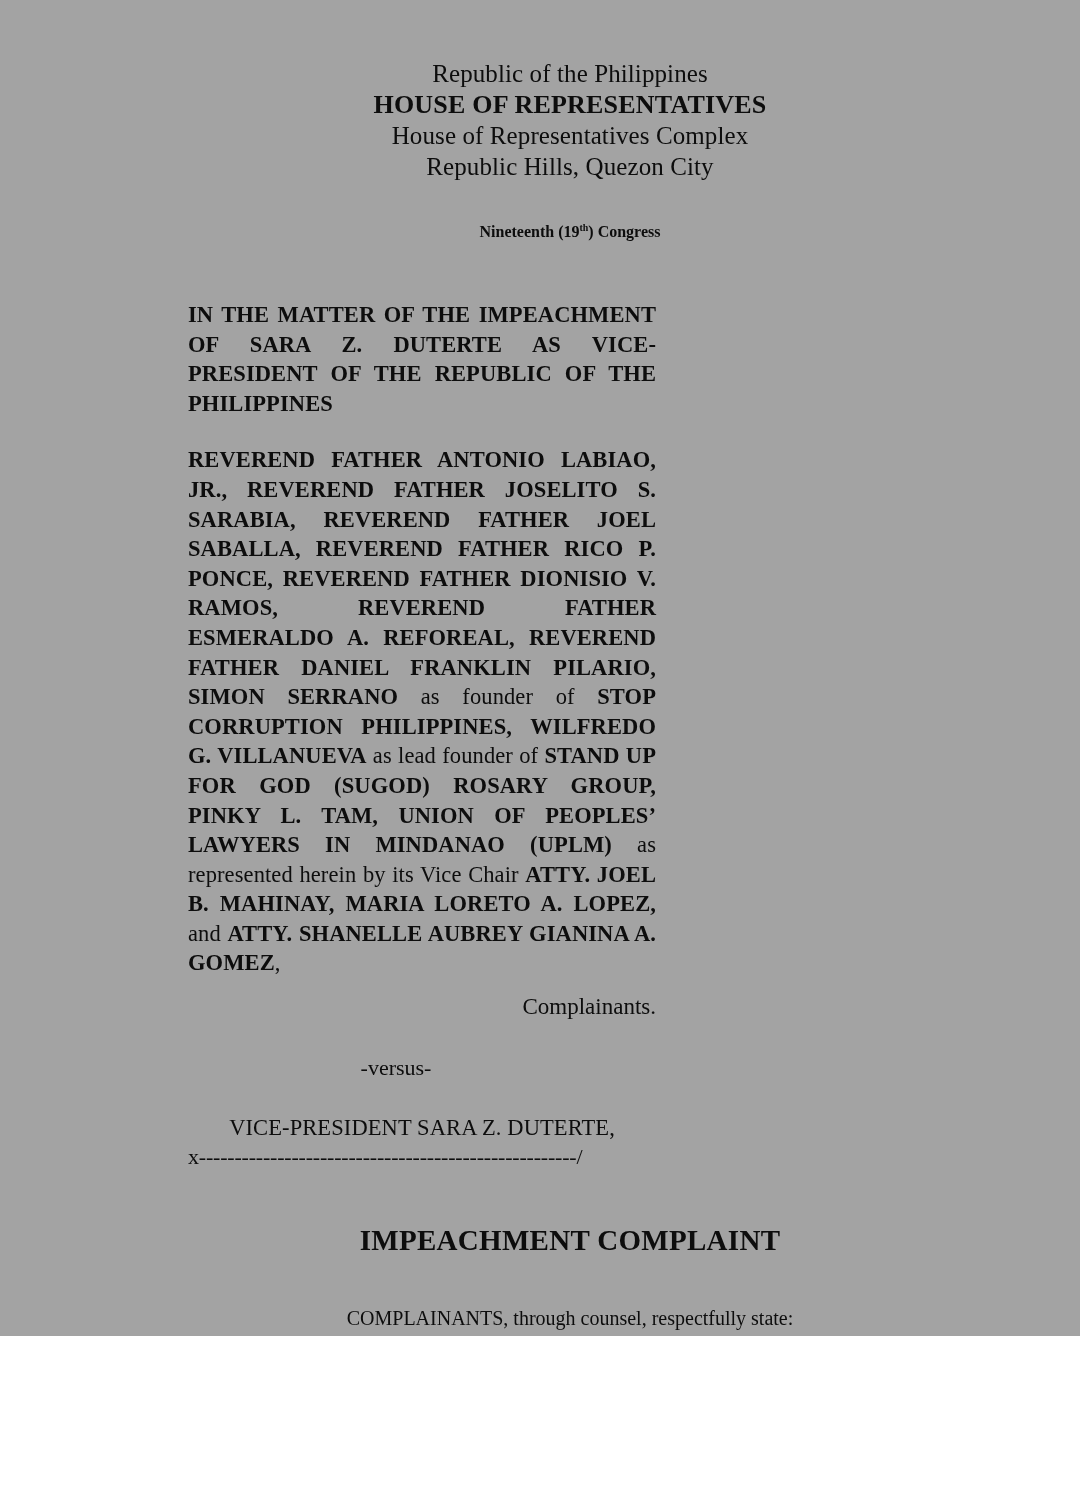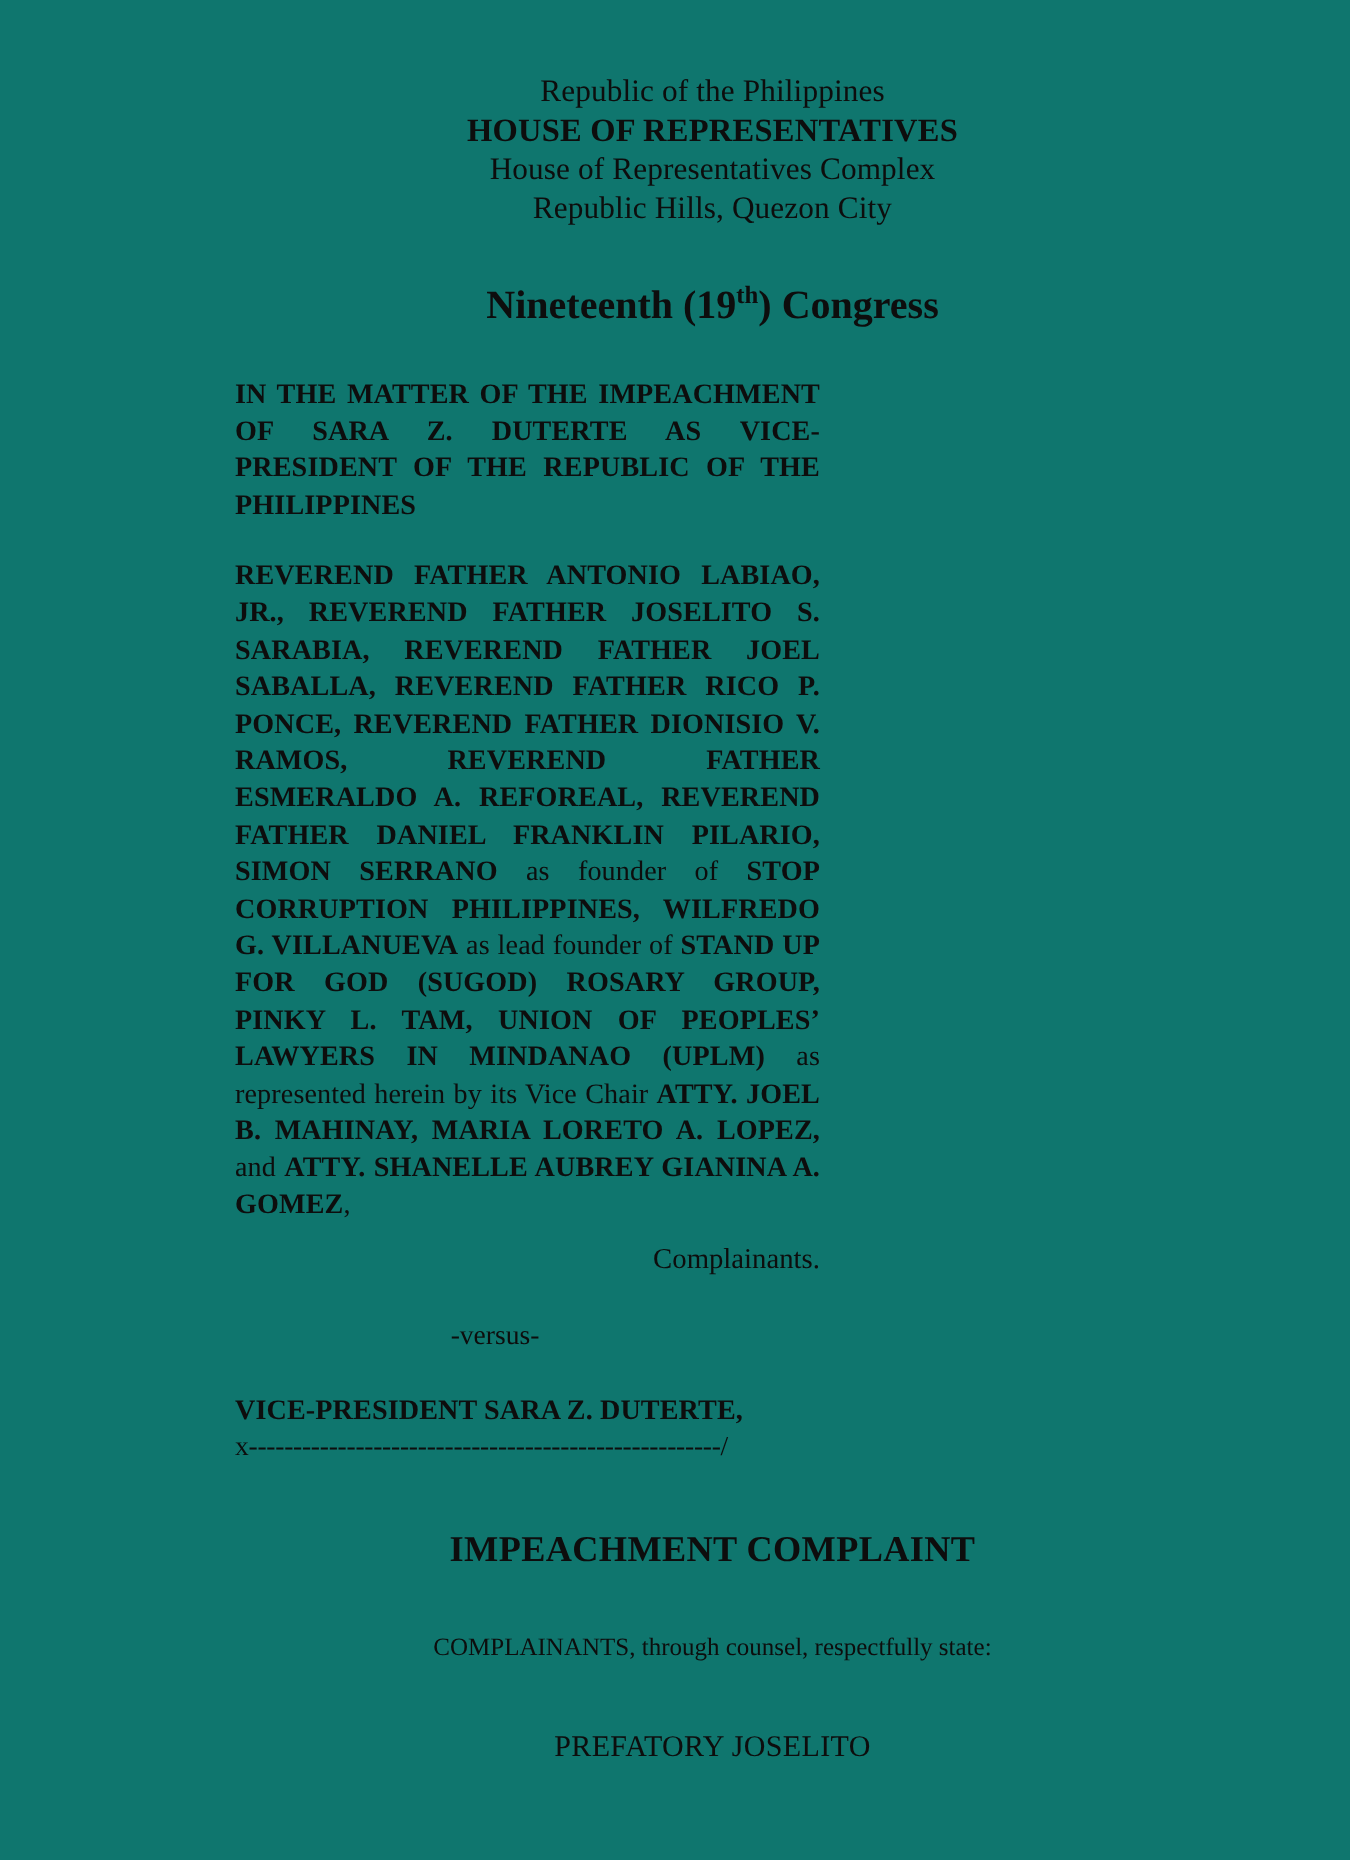--- a/index.html
+++ b/index.html
@@ -4,22 +4,22 @@
 <style>
   html, body {
     margin: 0;
     padding: 0;
     background: #ffffff;
   }
 
   .page {
     position: relative;
     width: 1080px;
-    height: 1488px;
-    background: #0f766e;
+    height: 1336px;
+    background: #a3a3a3;
     font-family: "Liberation Serif", "DejaVu Serif", serif;
     color: #0d0d0d;
     overflow: hidden;
     -webkit-font-smoothing: antialiased;
   }
 
   
   .doc-header {
     position: absolute;
     left: 180px;
@@ -36,25 +36,25 @@
 
   .hdr-line.bold {
     font-weight: bold;
     font-size: 26px;
     letter-spacing: 0.2px;
   }
 
   .congress-line {
     position: absolute;
     left: 180px;
-    top: 228px;
+    top: 217px;
     width: 780px;
     text-align: center;
     font-weight: bold;
-    font-size: 32px;
+    font-size: 16px;
     line-height: 30px;
   }
 
   .congress-line sup {
     font-size: 0.62em;
     vertical-align: super;
     line-height: 0;
   }
 
   
@@ -104,22 +104,22 @@
     line-height: 30px;
     font-weight: normal;
     margin-top: 31px;
     padding-right: 52px;
   }
 
   .respondent-name {
     margin-top: 30px;
     font-size: 22.5px;
     line-height: 30px;
-    font-weight: bold;
-    text-align: left;
+    font-weight: normal;
+    text-align: center;
     letter-spacing: 0.1px;
   }
 
   .role-respondent {
     margin-top: 1px;
   }
 
   .rule-line {
     margin-top: 1px;
     font-size: 22px;

